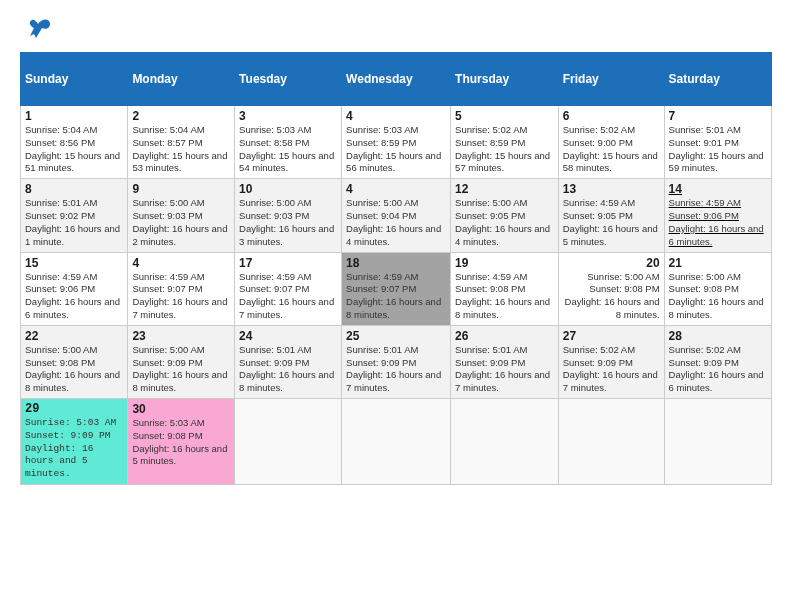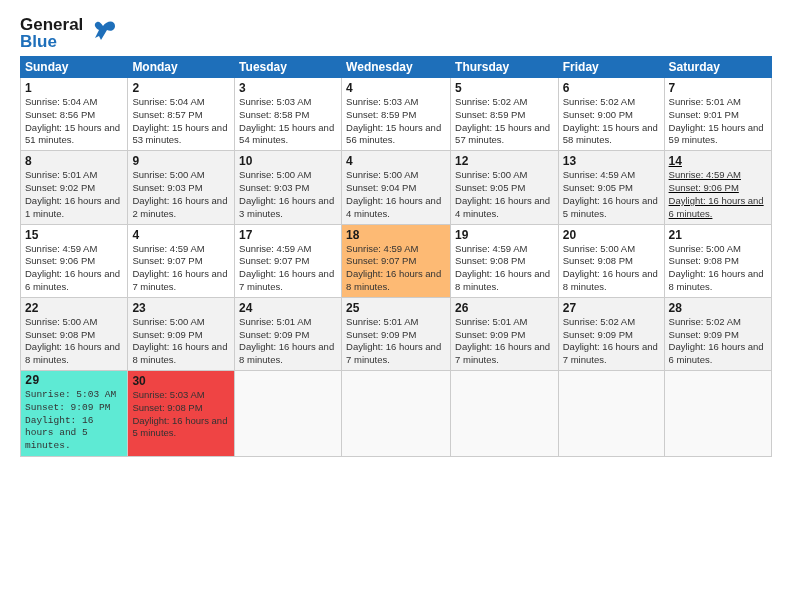--- a/index.html
+++ b/index.html
@@ -44,21 +44,21 @@
     .calendar {
       width: 100%;
       border-collapse: collapse;
       margin-top: 4px;
     }
     .calendar th {
       background: #1e6fba;
       color: #fff;
       font-size: 12px;
       font-weight: bold;
-      padding: 3px 4px;
+      padding: 19px 4px;
       text-align: left;
       border: 1px solid #1e6fba;
     }
     .calendar td {
       border: 1px solid #ccc;
       vertical-align: top;
       padding: 3px 4px;
       width: 113px;
       min-height: 72px;
       background: #fff;
@@ -89,24 +89,20 @@
       min-height: 55px;
     }
   </style>
 </head>
 <body>
 
 <div class="page">
   <div class="header">
     <div class="logo">
       <div style="display:flex;align-items:center;gap:2px;">
-        <div style="display:flex;flex-direction:column;line-height:1;">
-          <span style="font-size:17px;font-weight:bold;color:#1a1a1a;">General</span>
-          <span style="font-size:17px;font-weight:bold;color:#1e6fba;">Blue</span>
-        </div>
         <svg width="32" height="30" viewBox="0 0 32 30">
           <path d="M18 8 C22 2, 30 2, 30 8 C30 12, 26 14, 22 12 L16 22 L14 18 L10 20 L14 12 C10 10, 8 6, 12 4 C14 3, 16 5, 18 8Z" fill="#1e6fba"></path>
         </svg>
       </div>
     </div>
     <div class="title-area">
       <div class="month-title"></div>
       <div class="subtitle"></div>
     </div>
   </div>
@@ -190,29 +186,29 @@
             <div class="day-info">Sunrise: 4:59 AM<br>Sunset: 9:06 PM<br>Daylight: 16 hours and 6 minutes.</div>
           </td>
           <td style="background: rgb(255, 255, 255);">
             <span class="day-num">4</span>
             <div class="day-info">Sunrise: 4:59 AM<br>Sunset: 9:07 PM<br>Daylight: 16 hours and 7 minutes.</div>
           </td>
           <td style="background: rgb(255, 255, 255);">
             <span class="day-num">17</span>
             <div class="day-info">Sunrise: 4:59 AM<br>Sunset: 9:07 PM<br>Daylight: 16 hours and 7 minutes.</div>
           </td>
-          <td style="background: #fdba74; margin-top: 8px;">
+          <td style="background: #a3a3a3; margin-top: 8px;">
             <span class="day-num">18</span>
             <div class="day-info">Sunrise: 4:59 AM<br>Sunset: 9:07 PM<br>Daylight: 16 hours and 8 minutes.</div>
           </td>
           <td style="background: rgb(255, 255, 255);">
             <span class="day-num">19</span>
             <div class="day-info">Sunrise: 4:59 AM<br>Sunset: 9:08 PM<br>Daylight: 16 hours and 8 minutes.</div>
           </td>
-          <td style="background: rgb(255, 255, 255);">
+          <td style="background: rgb(255, 255, 255); text-align: right;">
             <span class="day-num">20</span>
             <div class="day-info">Sunrise: 5:00 AM<br>Sunset: 9:08 PM<br>Daylight: 16 hours and 8 minutes.</div>
           </td>
           <td style="background: rgb(255, 255, 255);">
             <span class="day-num">21</span>
             <div class="day-info">Sunrise: 5:00 AM<br>Sunset: 9:08 PM<br>Daylight: 16 hours and 8 minutes.</div>
           </td>
         </tr>
         <tr>
           <td style="background: rgb(242, 242, 242);">
@@ -242,21 +238,21 @@
           <td style="background: rgb(242, 242, 242);">
             <span class="day-num">28</span>
             <div class="day-info">Sunrise: 5:02 AM<br>Sunset: 9:09 PM<br>Daylight: 16 hours and 6 minutes.</div>
           </td>
         </tr>
         <tr class="last-row">
           <td style="background: #5eead4; font-family: Liberation Mono, monospace;">
             <span class="day-num">29</span>
             <div class="day-info">Sunrise: 5:03 AM<br>Sunset: 9:09 PM<br>Daylight: 16 hours and 5 minutes.</div>
           </td>
-          <td style="background: #ef4444;">
+          <td style="background: #f9a8d4;">
             <span class="day-num">30</span>
             <div class="day-info">Sunrise: 5:03 AM<br>Sunset: 9:08 PM<br>Daylight: 16 hours and 5 minutes.</div>
           </td>
           <td class="empty-cell"></td>
           <td class="empty-cell"></td>
           <td class="empty-cell"></td>
           <td class="empty-cell"></td>
           <td class="empty-cell"></td>
         </tr>
       </tbody>

